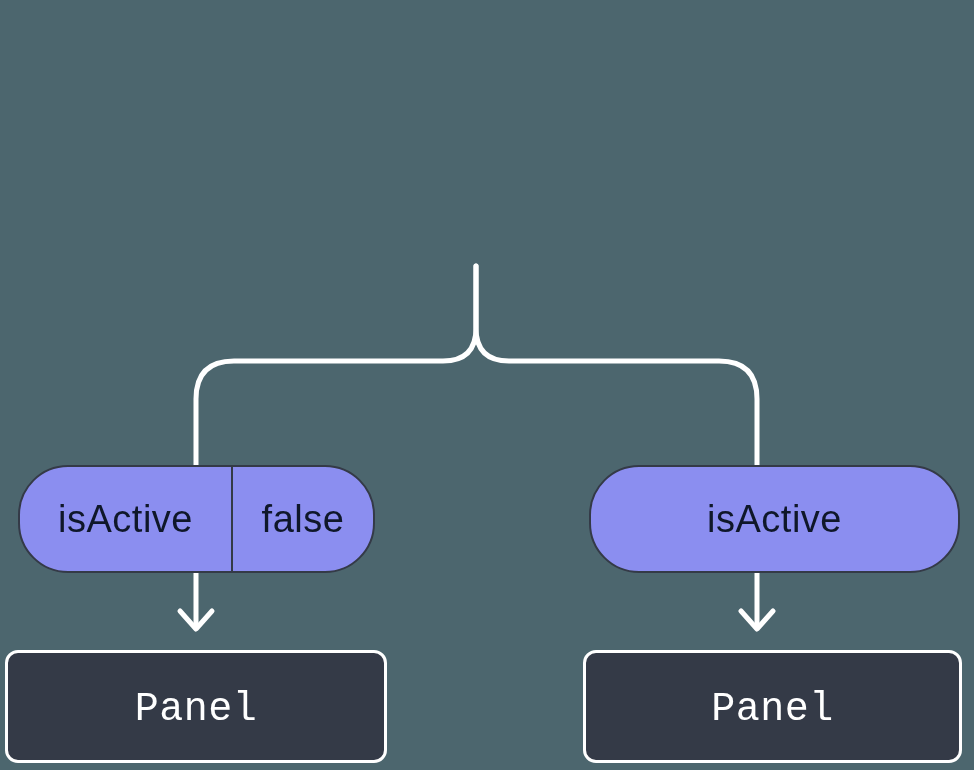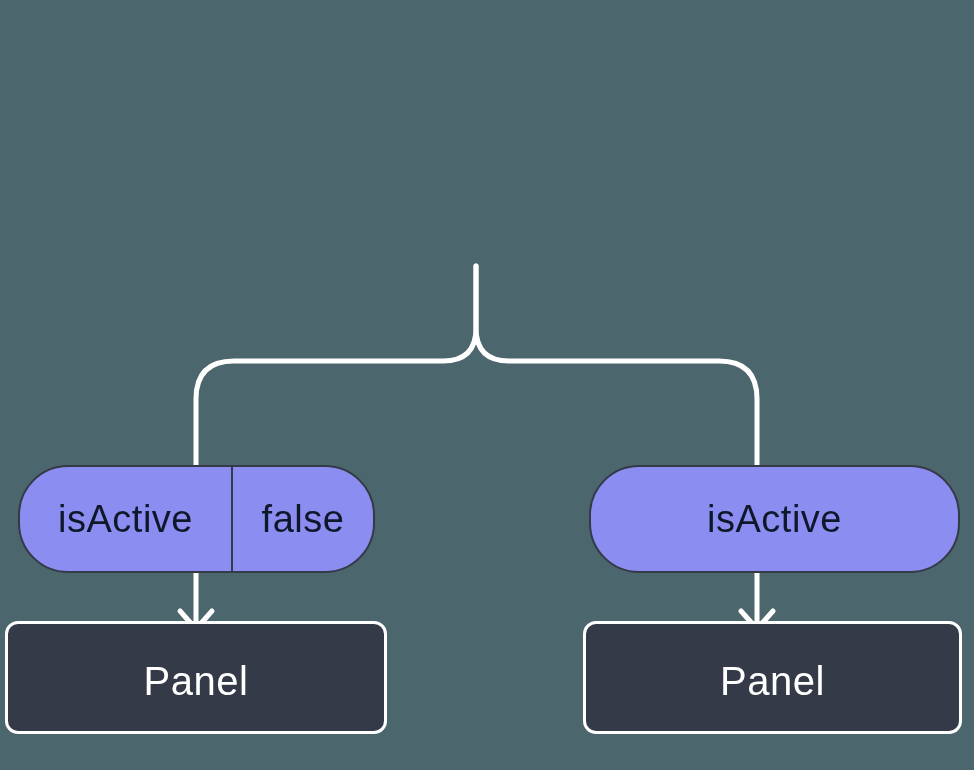--- a/index.html
+++ b/index.html
@@ -85,27 +85,28 @@
     color: #0f172a;
   }
   .pill-filled .cell-value {
     border-left: 2.5px solid #343A47;
   }
   .pill-left { left: 18px;  width: 357px; }
   .pill-left .cell-value  { width: 140px; }
   .pill-right { left: 589px; width: 371px; }
   .pill-right .cell-value { width: 156px; }
   .node-panel {
-    top: 621px;
+    top: 650px;
     height: 113px;
     border-radius: 13px;
     display: flex;
     align-items: center;
     justify-content: center;
     padding-top: 6px;
+    font-family: Liberation Mono, monospace;
   }
   .panel-left  { left: 5px;   width: 382px; }
   .panel-right { left: 583px; width: 379px; }
 </style>
 </head>
 <body>
 
 <div class="stage">
 
   <svg class="connectors" width="974" height="770" viewBox="0 0 974 770">

